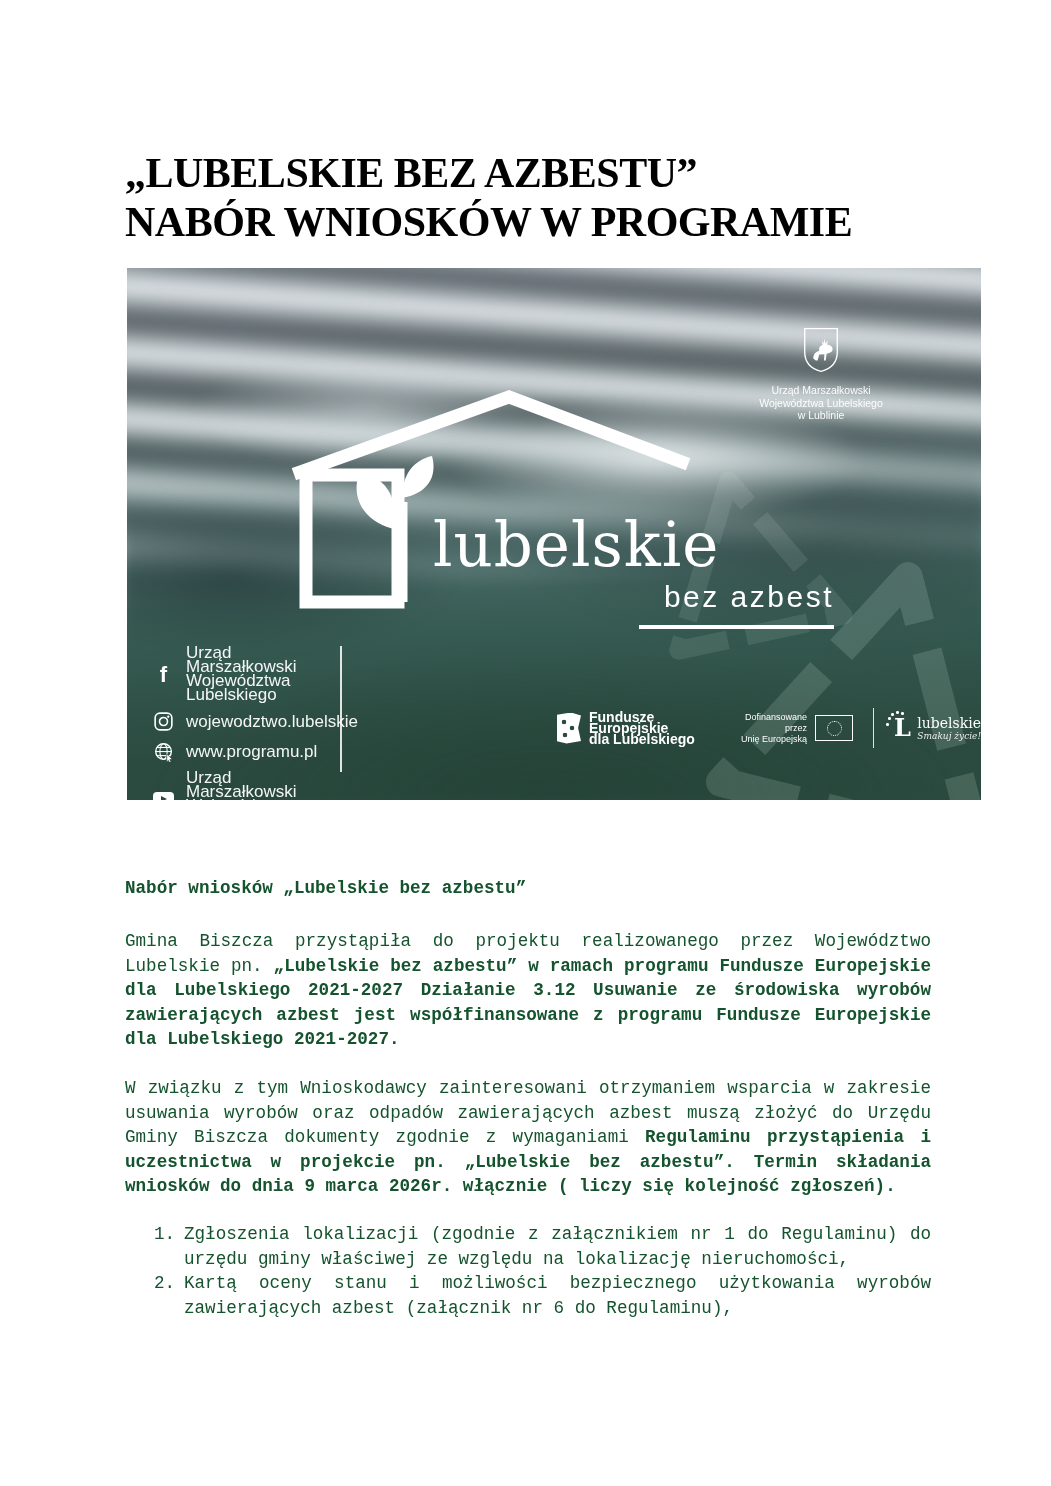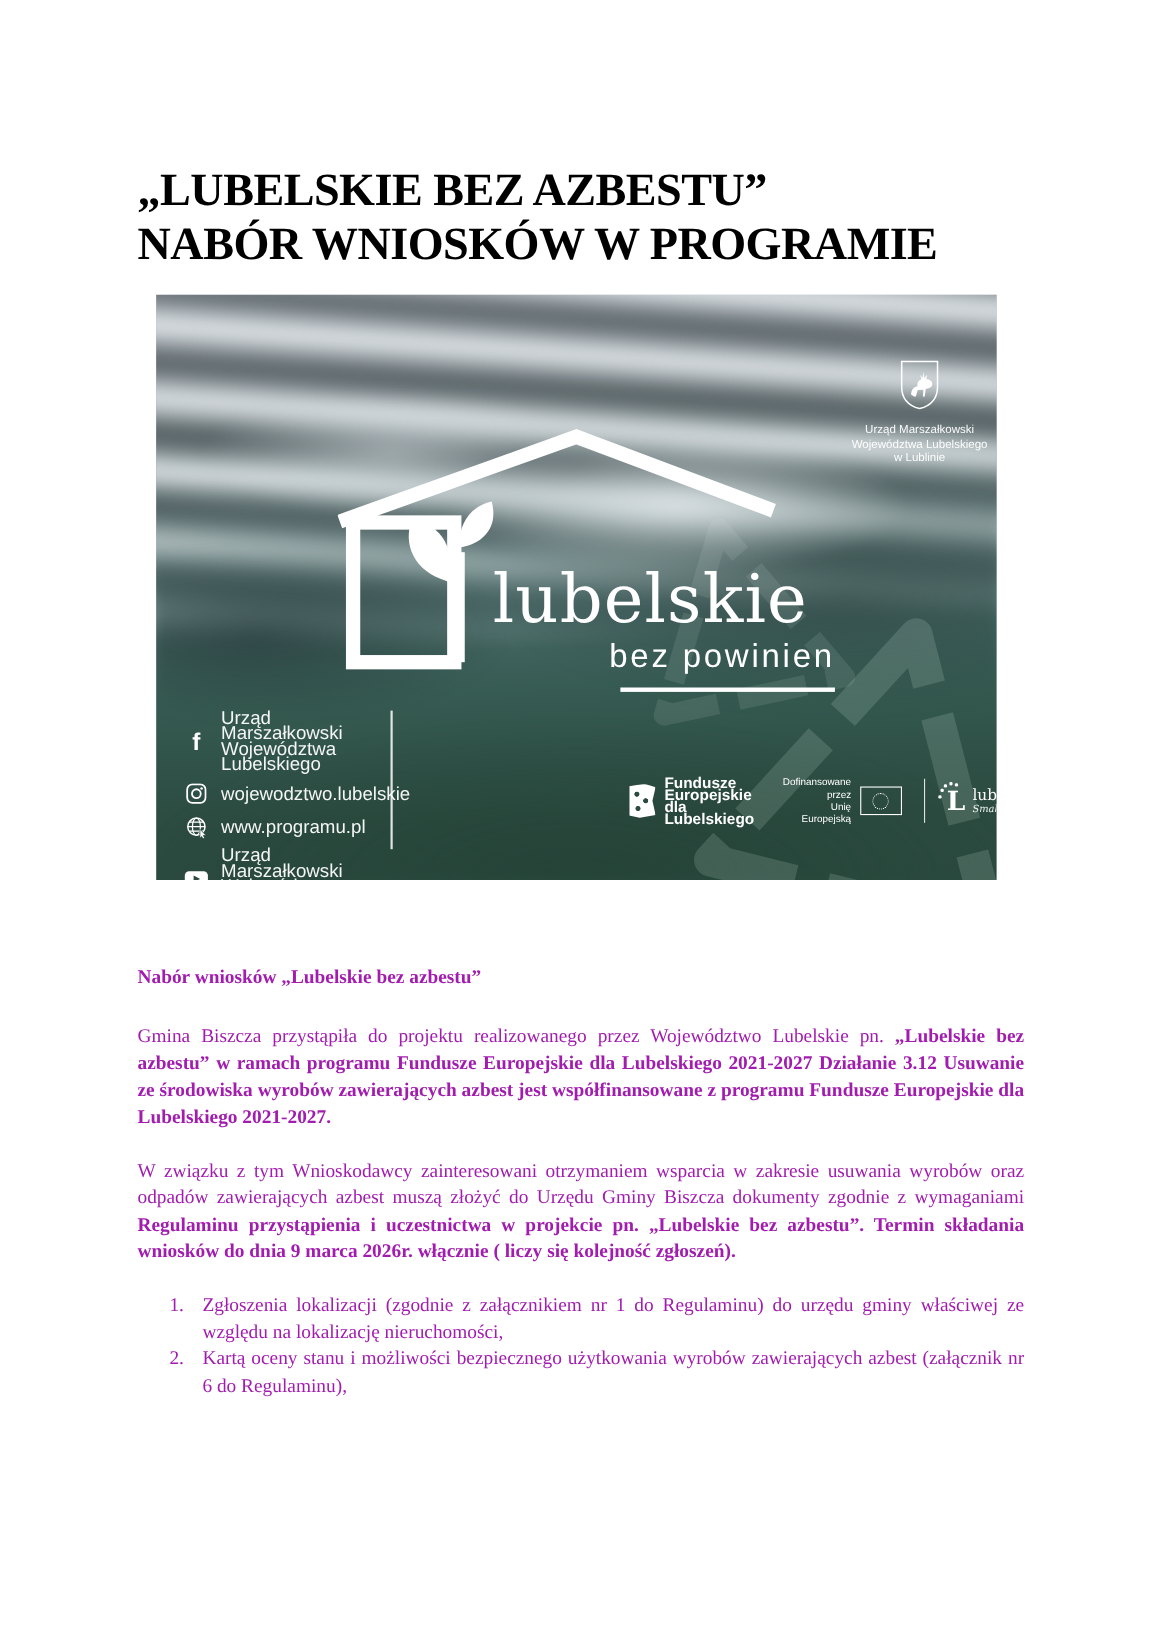--- a/index.html
+++ b/index.html
@@ -15,21 +15,21 @@
   
   .doc-title{
     position:absolute;left:125px;top:121px;width:812px;
     font-family:"Liberation Serif", serif;
     font-weight:bold;font-size:42px;line-height:49px;
     letter-spacing:-0.5px;color:#000;
   }
   .doc-title span{display:block;}
   
   .banner{
-    position:absolute;left:142px;top:268px;width:764px;height:532px;
+    position:absolute;left:127px;top:268px;width:854px;height:532px;
     overflow:hidden;
     background:linear-gradient(178deg,
       #99a1a8 0%, #8b9399 10%, #7c878a 20%, #6a7d7d 31%,
       #587372 43%, #476865 54%, #375c53 66%, #2f5147 78%,
       #2c4b40 88%, #2b4a3f 100%);
   }
   .banner .waves{
     position:absolute;left:-6%;top:-6%;width:112%;height:72%;
     background:repeating-linear-gradient(187deg,
       rgba(240,244,247,0.85) 0px, rgba(240,244,247,0.85) 11px,
@@ -151,22 +151,22 @@
   .brand-name{
     font-family:"DejaVu Serif", serif;font-size:14px;line-height:15px;color:#fff;
   }
   .brand-tagline{
     font-family:"DejaVu Serif", serif;font-style:italic;
     font-size:9px;line-height:10px;color:rgba(255,255,255,0.9);
   }
   
   .article{
     position:absolute;left:125px;top:876px;width:806px;
-    font-family:Liberation Serif, serif;
-    font-size:17.6px;line-height:24.4px;color:#a21caf;
+    font-family:Liberation Mono, monospace;
+    font-size:17.6px;line-height:24.4px;color:#14532d;
   }
   .article h2{
     margin:0;font-size:17.6px;line-height:24.4px;font-weight:bold;
   }
   .article p{margin:0;text-align:justify;}
   .p1{margin-top:29px !important;}
   .p2{margin-top:25px !important;}
   .p3{margin-top:24px !important;text-align:left !important;}
   .olist{margin-top:24px;}
   .li{display:flex;}
@@ -212,21 +212,21 @@
     </div>
 
     <svg class="house-logo" width="400" height="232" viewBox="0 0 400 232">
       <path d="M8 86 L217 11 L390 76" fill="none" stroke="#fff" stroke-width="13" stroke-linecap="square"></path>
       <rect x="14" y="89" width="92" height="127" fill="none" stroke="#fff" stroke-width="13"></rect>
       <rect x="102" y="116" width="13.5" height="100" fill="#fff"></rect>
       <path d="M104 140 C72 136 58 112 64 88 C92 90 108 112 104 140 Z" fill="#fff" transform="rotate(8 84 114)"></path>
       <path d="M110 112 C110 88 122 74 140 70 C146 92 134 108 110 112 Z" fill="#fff"></path>
     </svg>
     <div class="logo-word">lubelskie</div>
-    <div class="logo-sub">bez powinien</div>
+    <div class="logo-sub">bez azbest</div>
     <div class="logo-underline"></div>
 
     <div class="social">
       <div class="social-row">
         <span class="social-icon">
             <span class="fb-glyph">f</span>
           </span>
         <span class="social-label">Urząd Marszałkowski Województwa Lubelskiego</span>
       </div>
       <div class="social-row">

